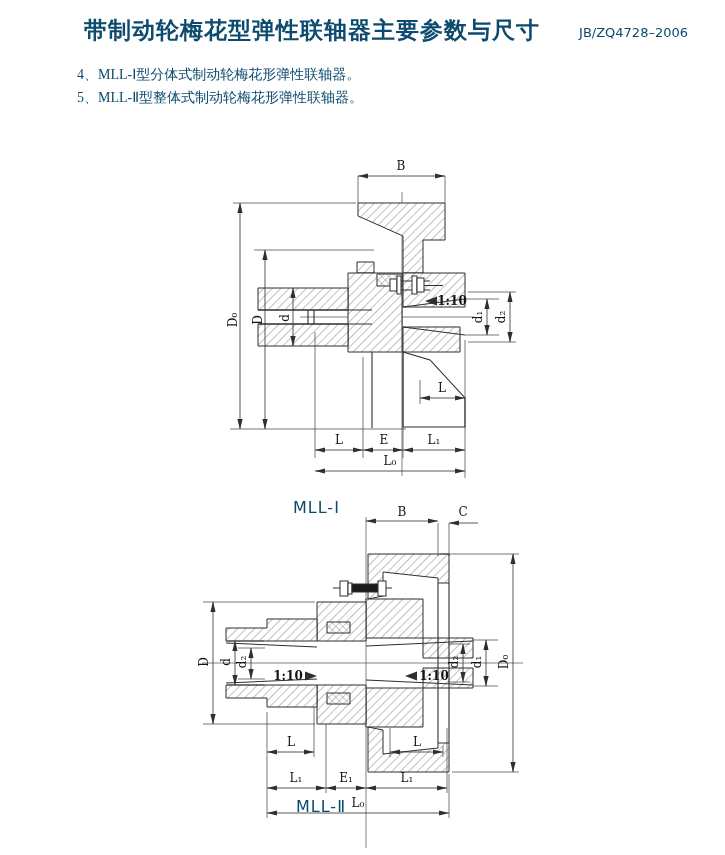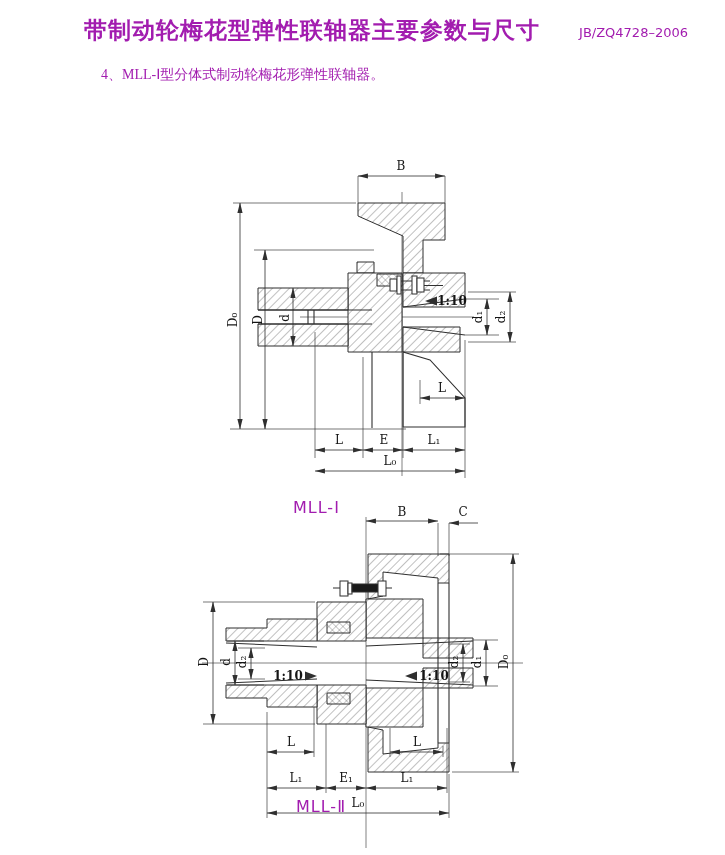--- a/index.html
+++ b/index.html
@@ -1,23 +1,23 @@
 <!DOCTYPE html>
 <html><head>
 <meta charset="utf-8">
 <style>
   html,body{margin:0;padding:0;background:#fff;}
   .page{position:relative;width:725px;height:855px;background:#fff;overflow:hidden;
-        font-family:"Liberation Sans",sans-serif;color:#a21caf;}
+        font-family:"Liberation Sans",sans-serif;color:#0c4a6e;}
   .title{position:absolute;left:84px;top:15px;font-size:23px;font-weight:bold;
          letter-spacing:1px;font-family:"DejaVu Sans",sans-serif;white-space:nowrap;}
   .standards{position:absolute;left:556px;top:23px;width:132px;text-align:right;
              font-size:13px;line-height:19px;font-family:"DejaVu Sans",sans-serif;}
   .notes{position:absolute;left:77px;top:63px;font-size:14px;line-height:23px;
-         font-family:"Liberation Serif",serif;white-space:nowrap;margin-left:24px;}
+         font-family:"Liberation Serif",serif;white-space:nowrap;}
   .caption{position:absolute;font-size:16px;letter-spacing:1px;
            font-family:"DejaVu Sans",sans-serif;white-space:nowrap;}
   svg{position:absolute;left:0;top:0;}
   .ol{stroke:#2f2f2f;stroke-width:1.1;fill:none;stroke-linejoin:miter;}
   .hb{stroke:#2f2f2f;stroke-width:1;fill:url(#h45);}
   .hx{stroke:#2f2f2f;stroke-width:1;fill:url(#hxx);}
   .ext{stroke:#3d3d3d;stroke-width:0.7;fill:none;}
   .dim{stroke:#2f2f2f;stroke-width:0.8;fill:none;}
   .cl{stroke:#4a4a4a;stroke-width:0.7;fill:none;}
   .dtx{font-family:"DejaVu Serif",serif;font-size:12px;fill:#141414;}
@@ -29,20 +29,21 @@
 <div class="page">
 
   <div class="title">带制动轮梅花型弹性联轴器主要参数与尺寸</div>
 
   <div class="standards">
     <div>JB/ZQ4728–2006</div>
   </div>
 
   <div class="notes">
     <div>4、MLL-Ⅰ型分体式制动轮梅花形弹性联轴器。</div>
+    <div>5、MLL-Ⅱ型整体式制动轮梅花形弹性联轴器。</div>
   </div>
 
   <svg width="725" height="855" viewBox="0 0 725 855">
     <defs>
       <pattern id="h45" patternUnits="userSpaceOnUse" width="6" height="6" patternTransform="rotate(45)">
         <rect width="6" height="6" fill="#ffffff"></rect>
         <line x1="0" y1="0" x2="0" y2="6" stroke="#4a4a4a" stroke-width="0.7"></line>
       </pattern>
       <pattern id="hxx" patternUnits="userSpaceOnUse" width="5" height="5" patternTransform="rotate(45)">
         <rect width="5" height="5" fill="#ffffff"></rect>

